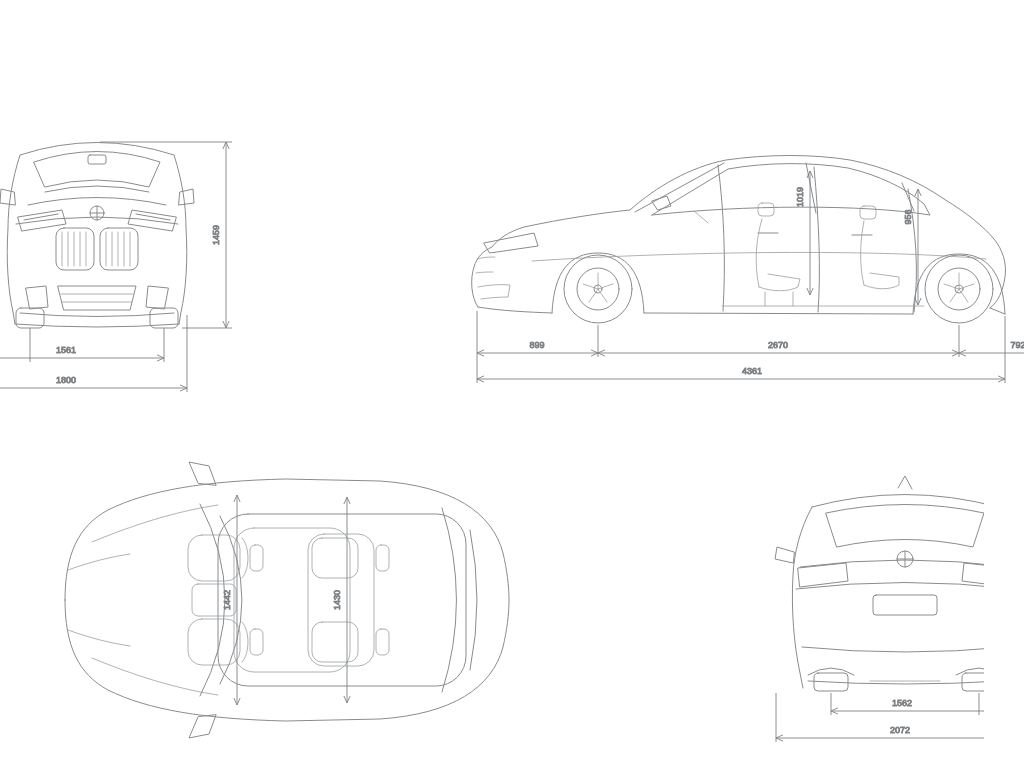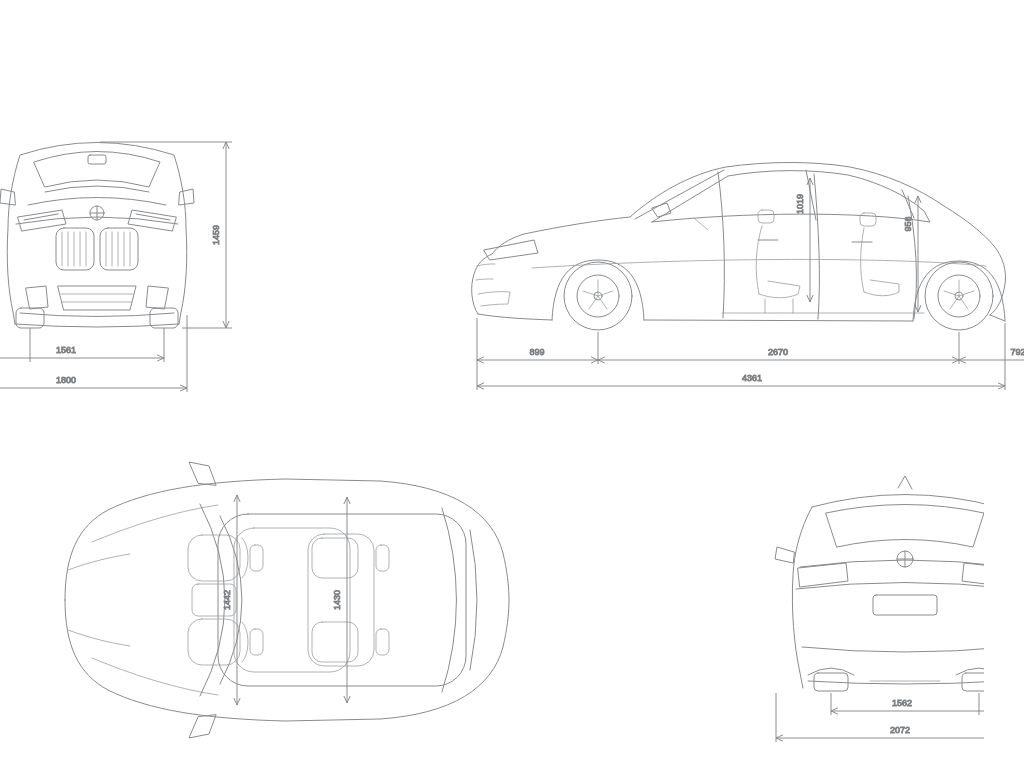--- a/index.html
+++ b/index.html
@@ -60,21 +60,21 @@
         <path d="M 30,218 V 252 M 164,218 V 252"></path>
         <line x1="-6" y1="248" x2="164" y2="248" marker-end="url(#aF)"></line>
         <text class="dim-label" x="66" y="243" text-anchor="middle">1561</text>
         <path d="M 187,205 V 282"></path>
         <line x1="-6" y1="278" x2="187" y2="278" marker-end="url(#aF)"></line>
         <text class="dim-label" x="66" y="273" text-anchor="middle">1800</text>
       </g>
     </svg>
   </div>
 
-  <div class="view" style="left:462px;top:118px;width:562px;height:282px">
+  <div class="view" style="left:462px;top:111px;width:562px;height:282px">
     <svg width="562" height="282" viewBox="0 0 562 282">
       <defs>
         <marker id="aS" viewBox="0 0 10 10" refX="9" refY="5" markerWidth="9" markerHeight="9" orient="auto-start-reverse">
           <path d="M0,1 L9,5 L0,9" fill="none" stroke="#7f8285" stroke-width="1.1"></path>
         </marker>
       </defs>
 
       <g class="sketch">
         <path d="M 16,196 C 9,186 8,168 12,156 C 15,146 21,140 30,136 C 36,128 46,121 62,116 C 100,108 138,102 168,99 C 194,76 228,56 264,49 C 305,43 352,43 388,49 C 424,56 456,70 482,88 C 505,102 522,116 532,128 C 541,139 545,153 543,166 C 541,180 536,191 528,197"></path>
         <path d="M 16,196 C 40,200 65,201 90,202"></path>

